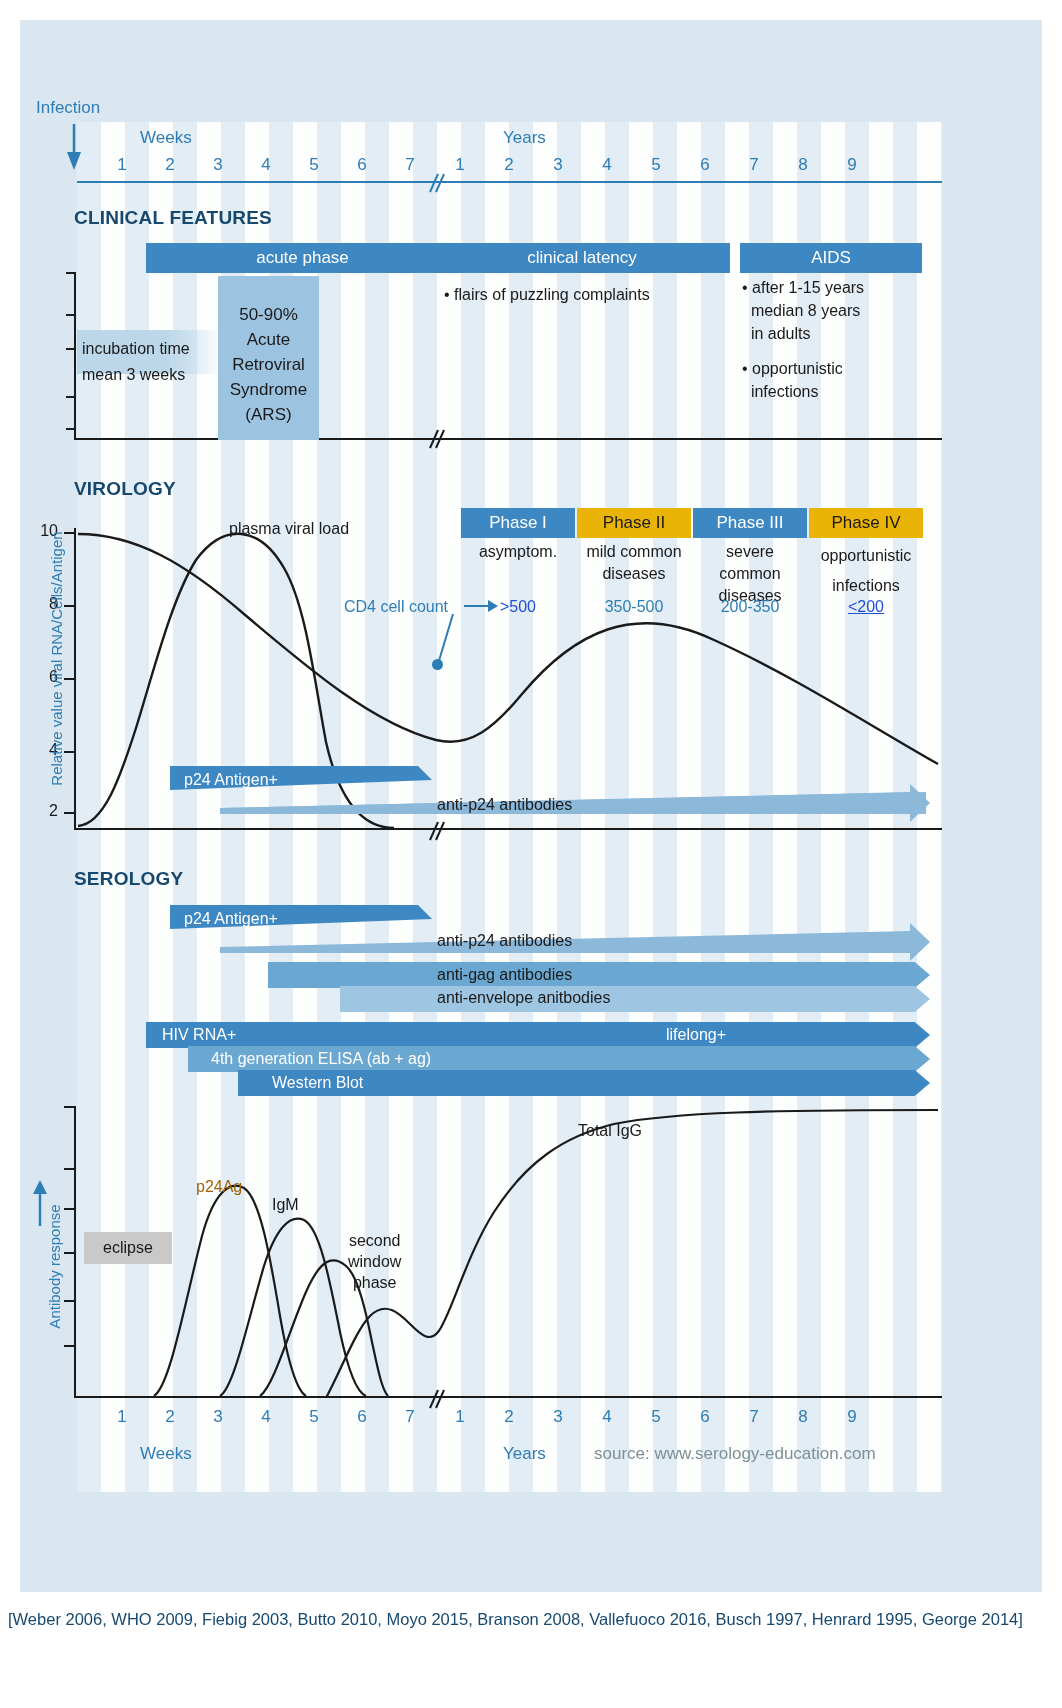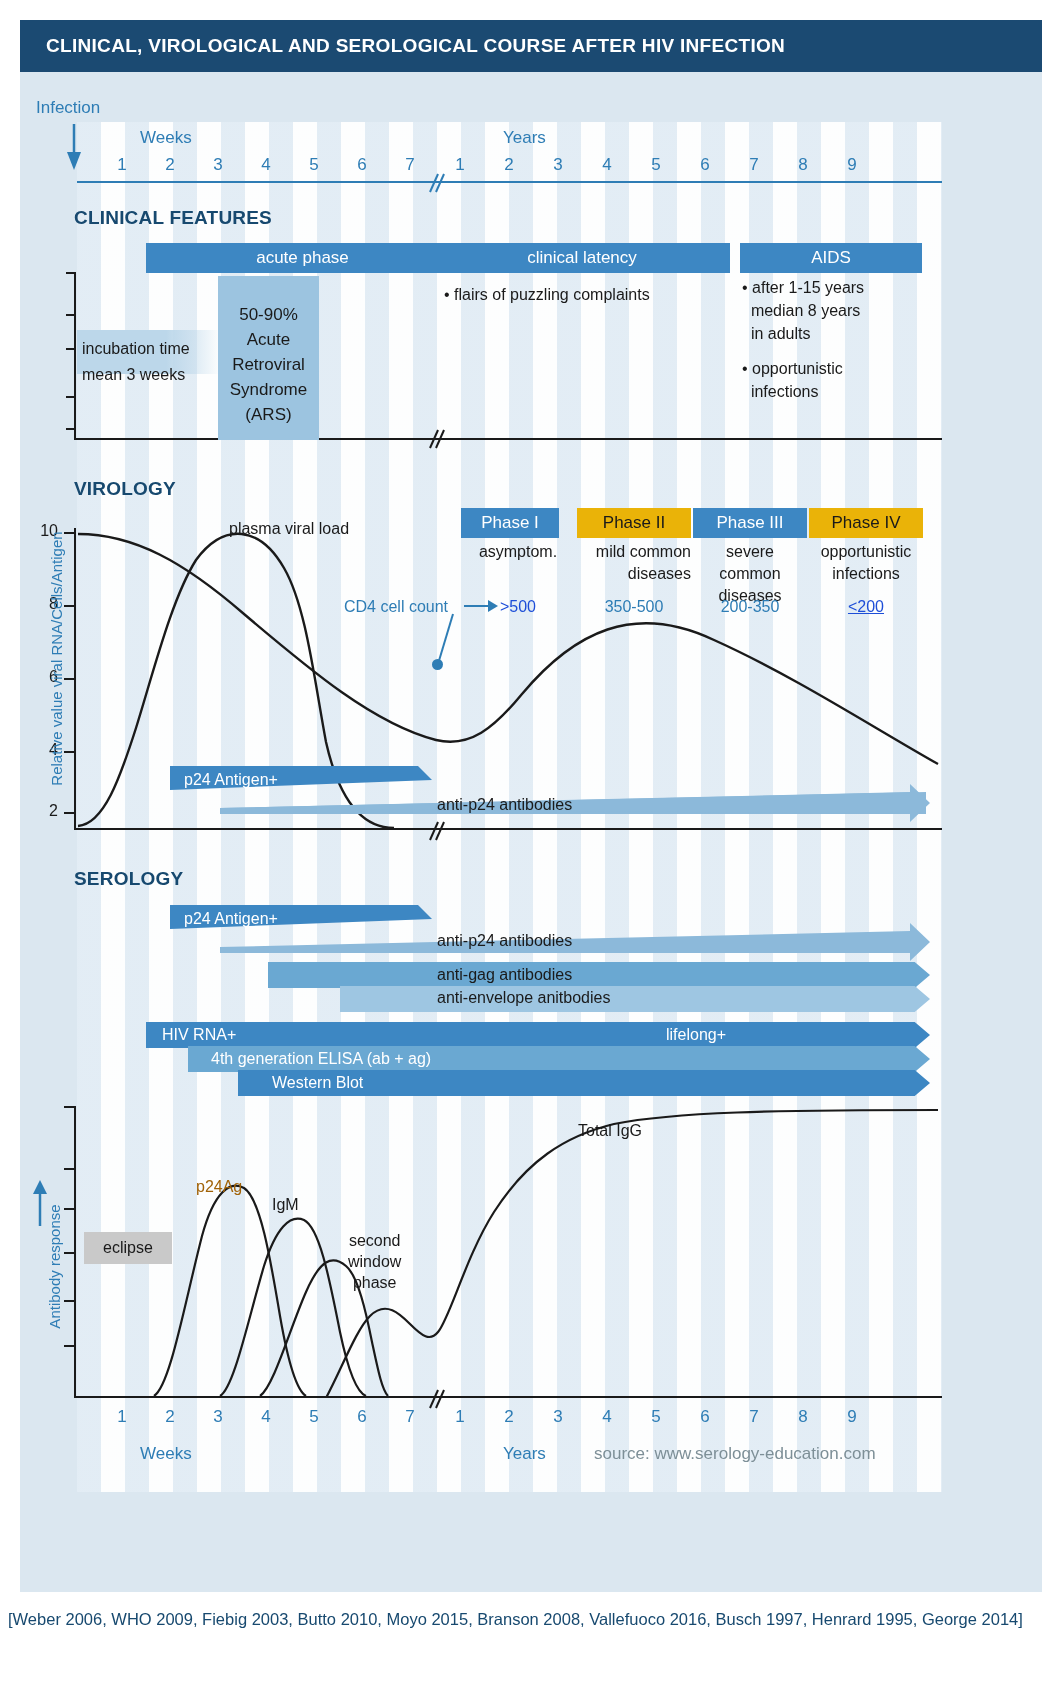--- a/index.html
+++ b/index.html
@@ -93,23 +93,20 @@
 </style>
 </head>
 <body>
 
 <div class="page">
 
   <div class="panel"></div>
   <div class="stripes"></div>
   <div class="stripeMaskTop"></div>
 
-  <div class="titlebar">
-    <div class="t">CLINICAL, VIROLOGICAL AND SEROLOGICAL COURSE AFTER HIV INFECTION</div>
-  </div>
 
   <div class="lbl infLabel">Infection</div>
   <svg class="infArrow" viewBox="0 0 16 46">
     <line x1="8" y1="0" x2="8" y2="30" stroke="#2e7db5" stroke-width="2.5"></line>
     <polygon points="1,28 15,28 8,46" fill="#2e7db5"></polygon>
   </svg>
 
   <div class="lbl axisWord" style="left:140px;top:128px;">Weeks</div>
   <div class="lbl axisWord" style="left:503px;top:128px;">Years</div>
 
@@ -166,30 +163,30 @@
       <div>Syndrome</div>
       <div>(ARS)</div>
     </div>
 
   <div class="lbl bullet" style="left:444px;top:283px;">• flairs of puzzling complaints</div>
   <div class="lbl bullet" id="aidsB0" style="left:742px;top:276px;">• after 1-15 years<br>&nbsp;&nbsp;median 8 years<br>&nbsp;&nbsp;in adults</div>
   <div class="lbl bullet" id="aidsB1" style="left:742px;top:357px;">• opportunistic<br>&nbsp;&nbsp;infections</div>
 
   <div class="lbl sectionTitle" style="left:74px;top:478px;">VIROLOGY</div>
 
-  <div class="bar barDark" style="left:461px;top:508px;width:98px;">Phase I</div>
+  <div class="bar barDark" style="left:461px;top:508px;width:114px;">Phase I</div>
   <div class="bar barLight" style="left:577px;top:508px;width:114px;">Phase II</div>
   <div class="bar barDark" style="left:693px;top:508px;width:114px;">Phase III</div>
   <div class="bar barLight" style="left:809px;top:508px;width:114px;">Phase IV</div>
 
   <div id="phaseDesc">
       <div style="position: absolute; left: 461px; top: 541px; width: 114px; text-align: center; font-size: 16px; color: rgb(26, 26, 26); line-height: 22px;">asymptom.</div>
-      <div style="position: absolute; left: 577px; top: 541px; width: 114px; text-align: right; font-size: 16px; color: rgb(26, 26, 26); line-height: 22px;">mild common<br>diseases</div>
+      <div style="position: absolute; left: 577px; top: 541px; width: 114px; text-align: center; font-size: 16px; color: rgb(26, 26, 26); line-height: 22px;">mild common<br>diseases</div>
       <div style="position: absolute; left: 693px; top: 541px; width: 114px; text-align: center; font-size: 16px; color: rgb(26, 26, 26); line-height: 22px;">severe<br>common<br>diseases</div>
-      <div style="position: absolute; left: 809px; top: 541px; width: 114px; text-align: center; font-size: 16px; color: rgb(26, 26, 26); line-height: 22px;">opportunistic<br>infections</div>
+      <div style="position: absolute; left: 809px; top: 541px; width: 114px; text-align: center; font-size: 16px; color: rgb(26, 26, 26); line-height: 30px;">opportunistic<br>infections</div>
     </div>
   <div id="cd4Vals">
       <div style="position: absolute; left: 461px; top: 598px; width: 114px; text-align: center; font-size: 16px; color: #1d4ed8;">&gt;500</div>
       <div style="position: absolute; left: 577px; top: 598px; width: 114px; text-align: center; font-size: 16px; color: rgb(46, 125, 181);">350-500</div>
       <div style="position: absolute; left: 693px; top: 598px; width: 114px; text-align: center; font-size: 16px; color: rgb(46, 125, 181);">200-350</div>
       <div style="position: absolute; left: 809px; top: 598px; width: 114px; text-align: center; font-size: 16px; color: #1d4ed8; text-decoration: underline;">&lt;200</div>
     </div>
 
   <div class="lbl" style="left:344px;top:598px;font-size:16px;color:#2e7db5;">CD4 cell count</div>
   <svg style="position:absolute;left:464px;top:596px;width:34px;height:20px;" viewBox="0 0 34 20">

